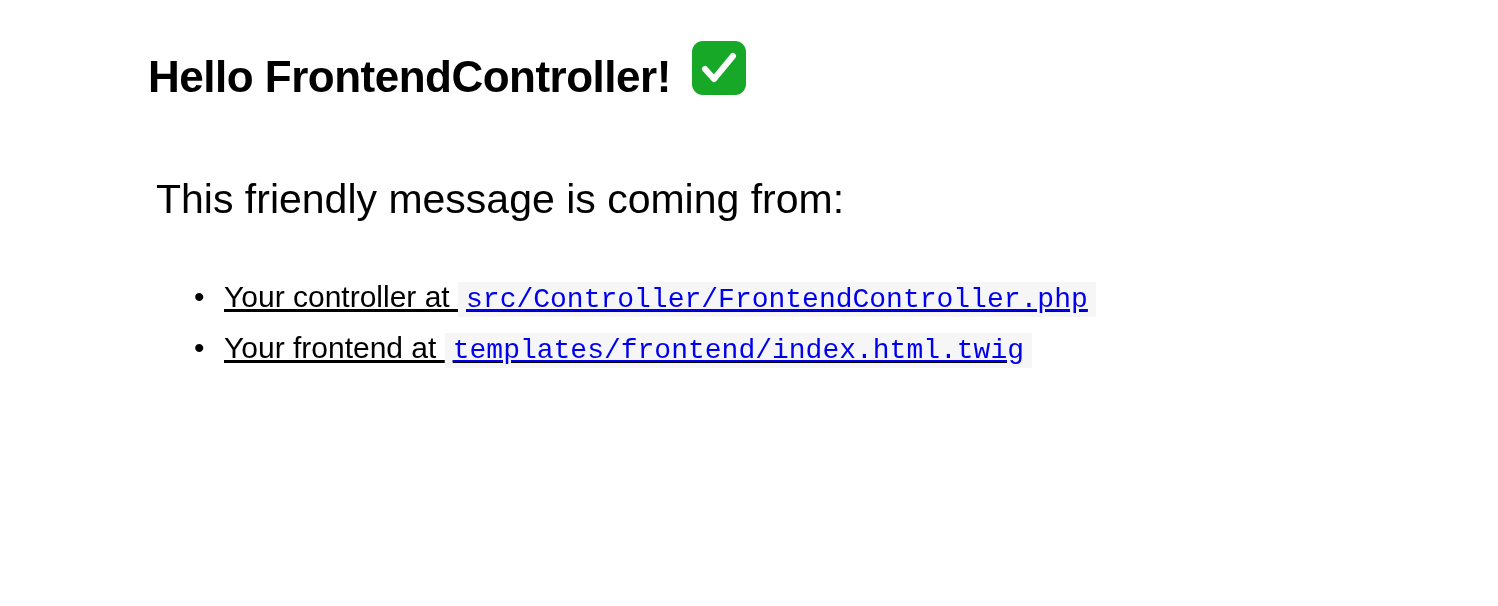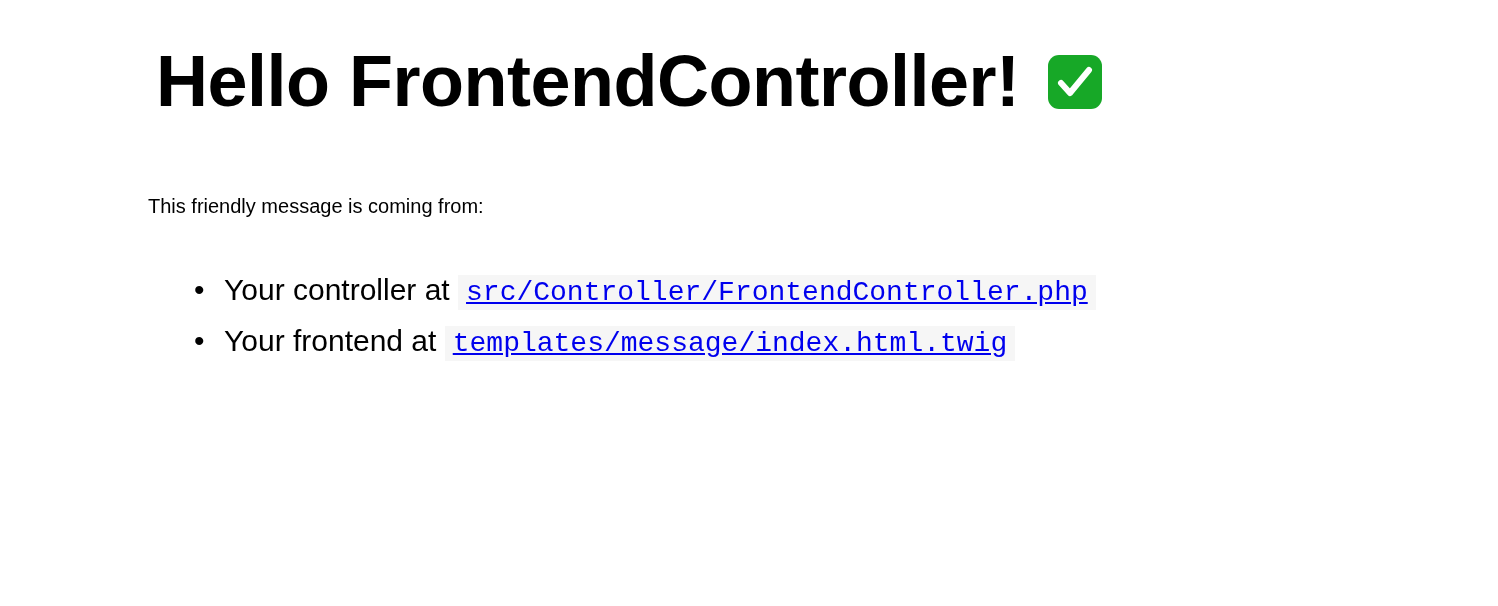--- a/index.html
+++ b/index.html
@@ -11,45 +11,46 @@
       font-family: -apple-system, BlinkMacSystemFont, "Segoe UI", Helvetica, Arial, sans-serif;
       background: #ffffff;
       color: #000000;
       width: 1498px;
       height: 606px;
     }
     .container {
       padding: 40px 0 0 148px;
     }
     h1 {
-      font-size: 72px;
+      font-size: 44px;
       font-weight: 700;
-      margin: 0 0 70px 8px;
+      margin: 0 0 70px 0;
       line-height: 1.15;
       letter-spacing: -0.5px;
     }
     h1 .checkmark-box {
       display: inline-flex;
       vertical-align: -4px;
       margin-left: 8px;
     }
     .intro {
-      font-size: 20px;
-      margin: 0 0 46px 0;
+      font-size: 41px;
+      margin: 0 0 46px 8px;
       line-height: 1.3;
     }
     ul {
       margin: 0;
       padding: 0 0 0 76px;
       list-style: none;
     }
     ul li {
       font-size: 30px;
       line-height: 1.65;
       position: relative;
+      text-decoration: underline;
     }
     ul li::before {
       content: "•";
       position: absolute;
       left: -30px;
       font-size: 30px;
     }
     code {
       font-family: "SFMono-Regular", Consolas, "Liberation Mono", Menlo, Courier, monospace;
       background: #f6f6f6;
@@ -75,16 +76,16 @@
     </span>
   </h1>
 
   <p class="intro">This friendly message is coming from:</p>
 
   <ul>
     <li>
       <span>Your controller at </span><code><a href="#">src/Controller/FrontendController.php</a></code>
     </li>
     <li>
-      <span>Your frontend at </span><code><a href="#">templates/message/index.html.twig</a></code>
+      <span>Your frontend at </span><code><a href="#">templates/frontend/index.html.twig</a></code>
     </li>
   </ul>
 </div>
 
 </body></html>

